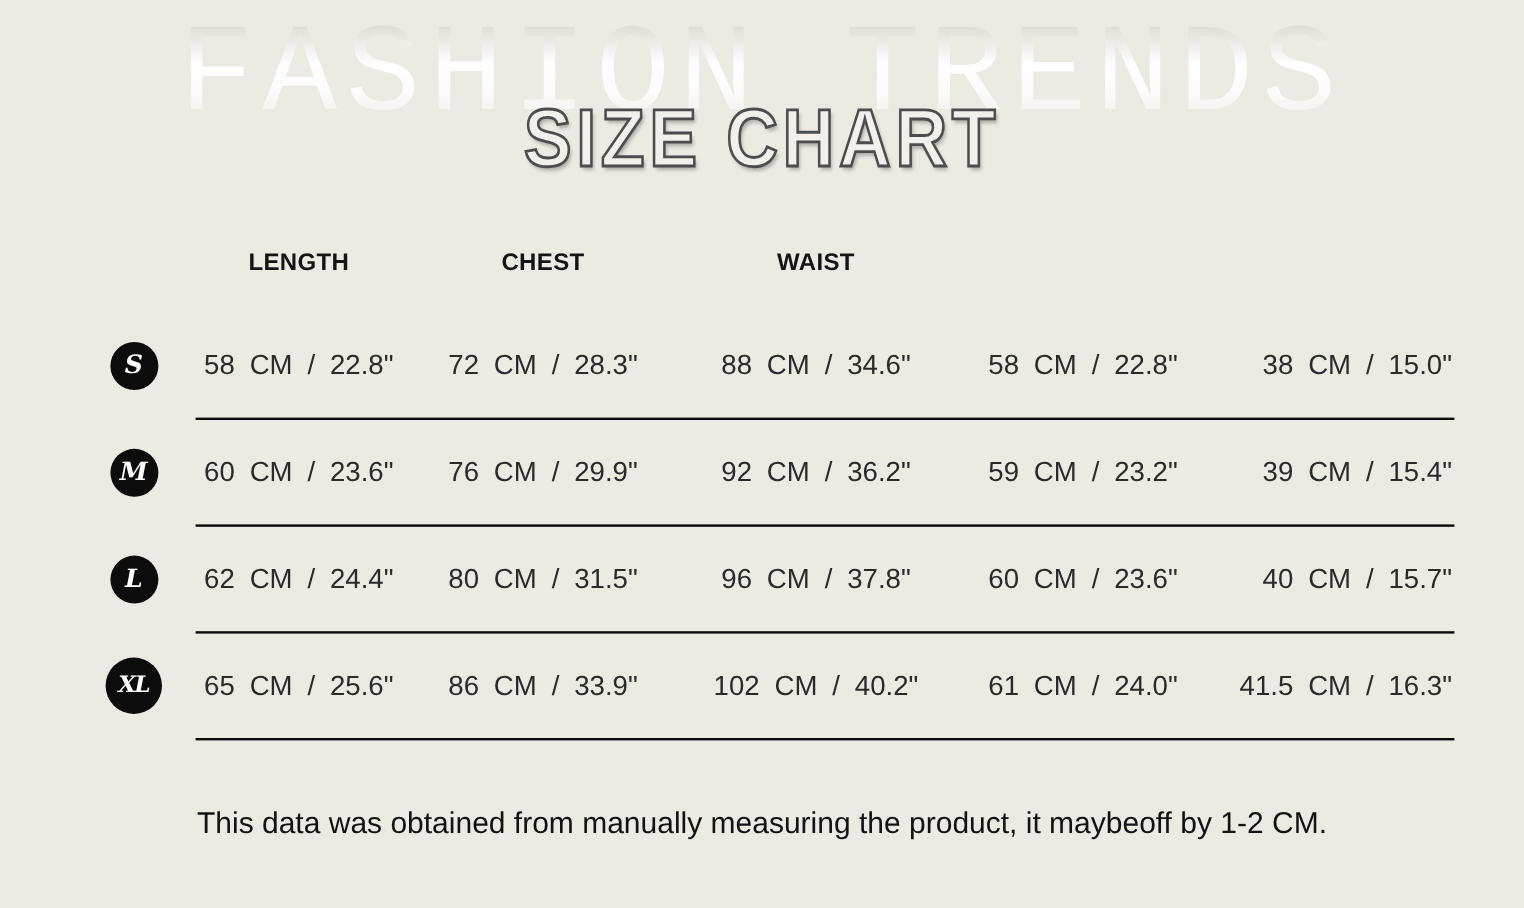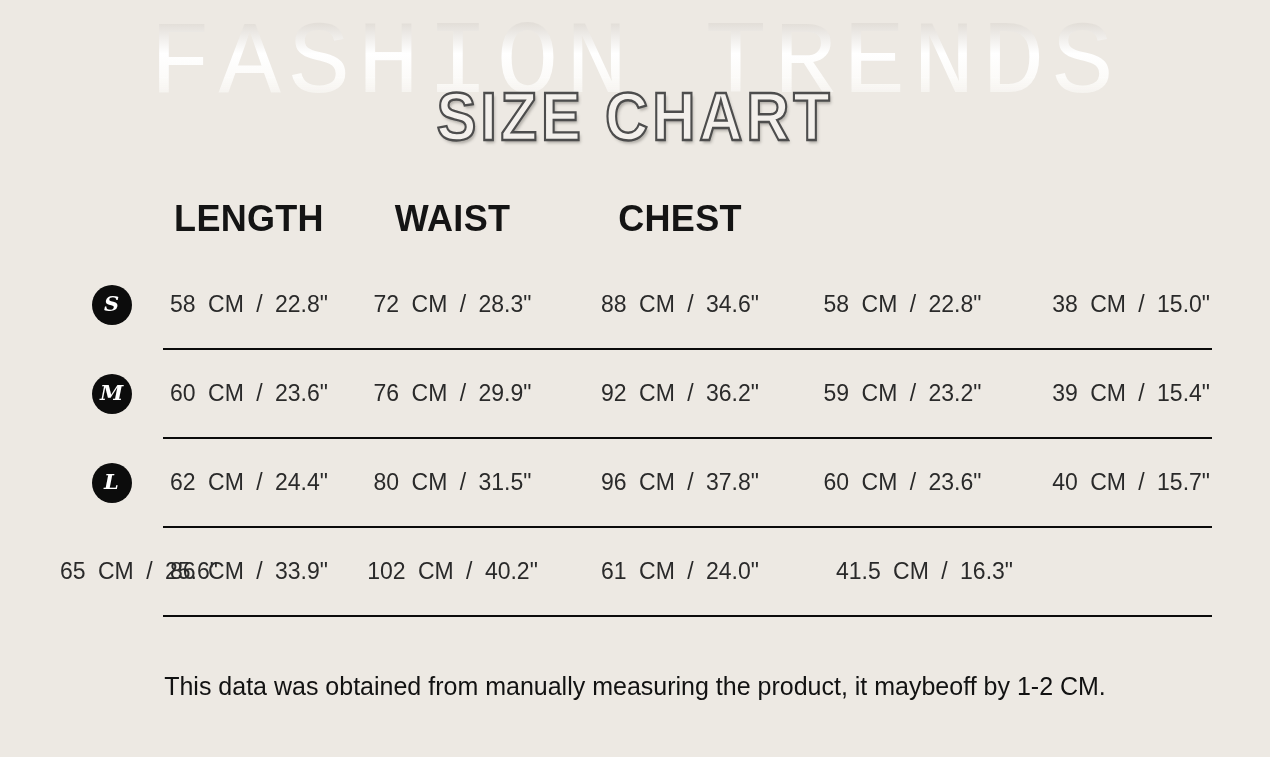--- a/index.html
+++ b/index.html
@@ -55,21 +55,21 @@
     z-index: 3;
   }
   .row {
     display: grid;
     grid-template-columns: 103px 172px 235px 220px 225px 197px;
     align-items: center;
   }
   .header-row { height: 82px; }
   .header-cell {
     text-align: center;
-    font-size: 36px;
+    font-size: 20px;
     font-weight: 700;
     letter-spacing: 0.3px;
     color: #141414;
   }
   .data-row {
     position: relative;
     height: 89px;
   }
   .data-row::after {
     content: "";
@@ -126,22 +126,22 @@
 <div class="page">
 
   <div class="watermark">FASHION TRENDS</div>
   <h1 class="title">SIZE CHART</h1>
 
   <div class="size-table">
 
     <div class="row header-row">
       <div class="badge-cell"></div>
       <div class="header-cell">LENGTH</div>
+      <div class="header-cell">CHEST</div>
       <div class="header-cell">WAIST</div>
-      <div class="header-cell">CHEST</div>
     </div>
 
     <div class="row data-row">
       <div class="badge-cell">
         <span class="badge">S</span>
       </div>
       <div class="value-cell">58 CM / 22.8"</div>
       <div class="value-cell">72 CM / 28.3"</div>
       <div class="value-cell">88 CM / 34.6"</div>
       <div class="value-cell">58 CM / 22.8"</div>
@@ -164,20 +164,23 @@
         <span class="badge">L</span>
       </div>
       <div class="value-cell">62 CM / 24.4"</div>
       <div class="value-cell">80 CM / 31.5"</div>
       <div class="value-cell">96 CM / 37.8"</div>
       <div class="value-cell">60 CM / 23.6"</div>
       <div class="value-cell">40 CM / 15.7"</div>
     </div>
 
     <div class="row data-row">
+      <div class="badge-cell">
+        <span class="badge">XL</span>
+      </div>
       <div class="value-cell">65 CM / 25.6"</div>
       <div class="value-cell">86 CM / 33.9"</div>
       <div class="value-cell">102 CM / 40.2"</div>
       <div class="value-cell">61 CM / 24.0"</div>
       <div class="value-cell">41.5 CM / 16.3"</div>
     </div>
 
   </div>
 
   <p class="footer">This data was obtained from manually measuring the product, it maybeoff by 1-2 CM.</p>

